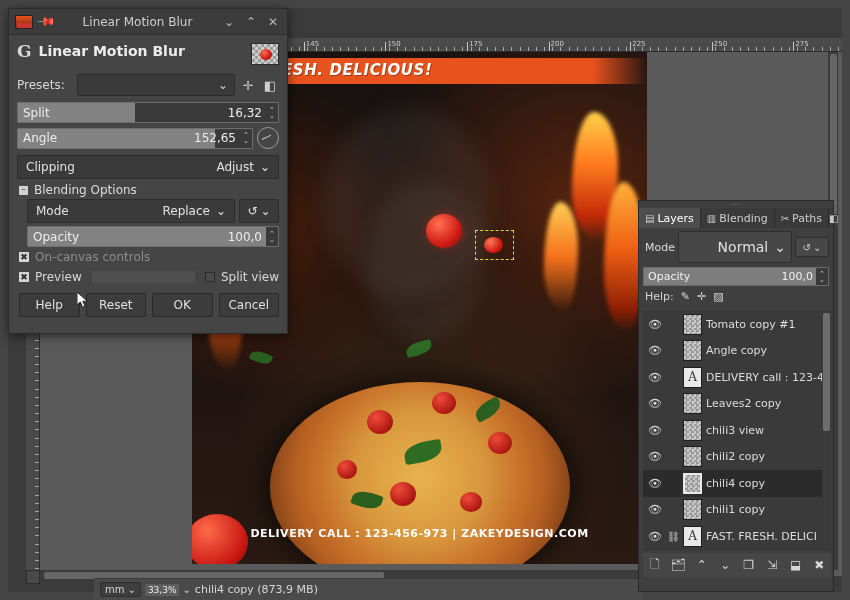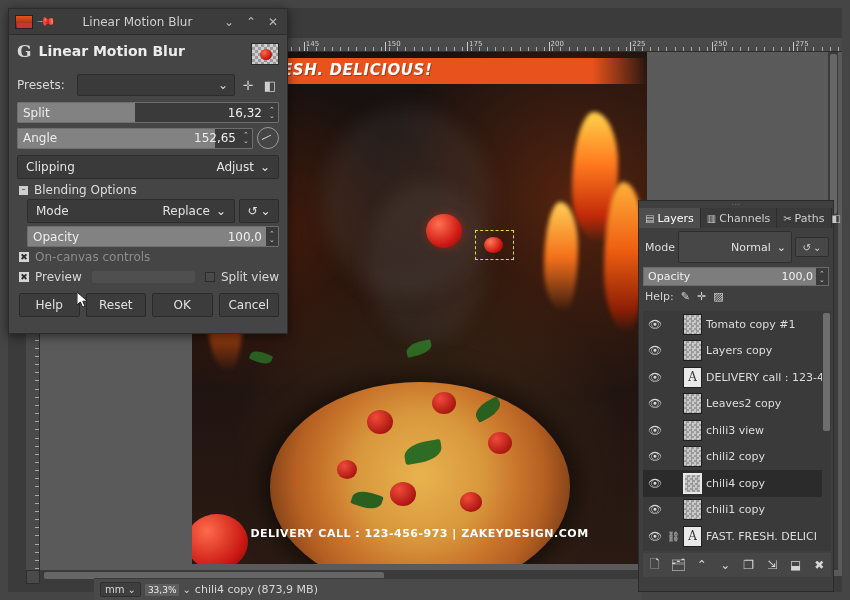--- a/index.html
+++ b/index.html
@@ -171,21 +171,21 @@
   .tabs { display:flex; align-items:stretch; height:20px; background:#3a3a3a; }
   .tab { display:flex; align-items:center; gap:3px; padding:0 6px; font-size:11px; color:#cfcfcf;
      border-right:1px solid #2d2d2d; }
   .tab.active { background:#4e4e4e; color:#fff; }
   .tab-ico { font-size:10px; color:#cfcfcf; }
   .tabs-spacer { flex:1; }
   .dock-menu { width:18px; display:flex; align-items:center; justify-content:center; color:#c8c8c8; font-size:10px; }
 
   .mode-row { display:flex; align-items:center; gap:3px; padding:3px 4px; }
   .mode-combo { flex:1; height:28px; background:#474747; border:1px solid #2e2e2e; border-radius:2px;
-     display:flex; align-items:center; justify-content:space-between; padding:15px 5px; font-size:11px; color:#e0e0e0; }
+     display:flex; align-items:center; justify-content:space-between; padding:15px 5px; font-size:14px; color:#e0e0e0; }
   .mode-extra { width:34px; height:20px; background:#474747; border:1px solid #2e2e2e; border-radius:2px;
      display:flex; align-items:center; justify-content:center; gap:2px; font-size:10px; color:#d0d0d0; }
 
   .opacity-row { margin:1px 4px 2px 4px; height:19px; background:#3a3a3a; border:1px solid #6a6a6a;
      display:flex; align-items:center; position:relative; }
   .opacity-row .fill { position:absolute; inset:0; background:#7d7d7d; }
   .opacity-row .lbl,.opacity-row .val { position:relative; z-index:2; font-size:11px; color:#f0f0f0; }
   .opacity-row .lbl { padding-left:4px; }
   .opacity-row .val { margin-left:auto; padding-right:3px; }
 
@@ -487,21 +487,21 @@
         <span>⋯</span>
       </div>
 
     <div class="tabs">
       <div class="tab active">
         <span class="tab-ico">▤</span>
         <span>Layers</span>
       </div>
       <div class="tab">
         <span class="tab-ico">▥</span>
-        <span>Channels</span>
+        <span>Blending</span>
       </div>
       <div class="tab">
         <span class="tab-ico">✂</span>
         <span>Paths</span>
       </div>
       <div class="tabs-spacer"></div>
       <div class="dock-menu">◧</div>
     </div>
 
     <div class="mode-row">
@@ -538,21 +538,21 @@
       <div class="layer-row">
           <span class="eye">👁</span>
           <span class="link"></span>
           <span class="lthumb"></span>
           <span class="lname">Tomato copy #1</span>
         </div>
         <div class="layer-row">
           <span class="eye">👁</span>
           <span class="link"></span>
           <span class="lthumb"></span>
-          <span class="lname">Layers copy</span>
+          <span class="lname">Angle copy</span>
         </div>
         <div class="layer-row">
           <span class="eye">👁</span>
           <span class="link"></span>
           <span class="lthumb" style="background: rgb(233, 233, 233);">
             <span style="position:absolute;inset:0;display:flex;align-items:center;justify-content:center;font-size:12px;color:#333;font-family:'DejaVu Serif',serif;">A</span>
           </span>
           <span class="lname">DELIVERY call : 123-4</span>
         </div>
         <div class="layer-row">

